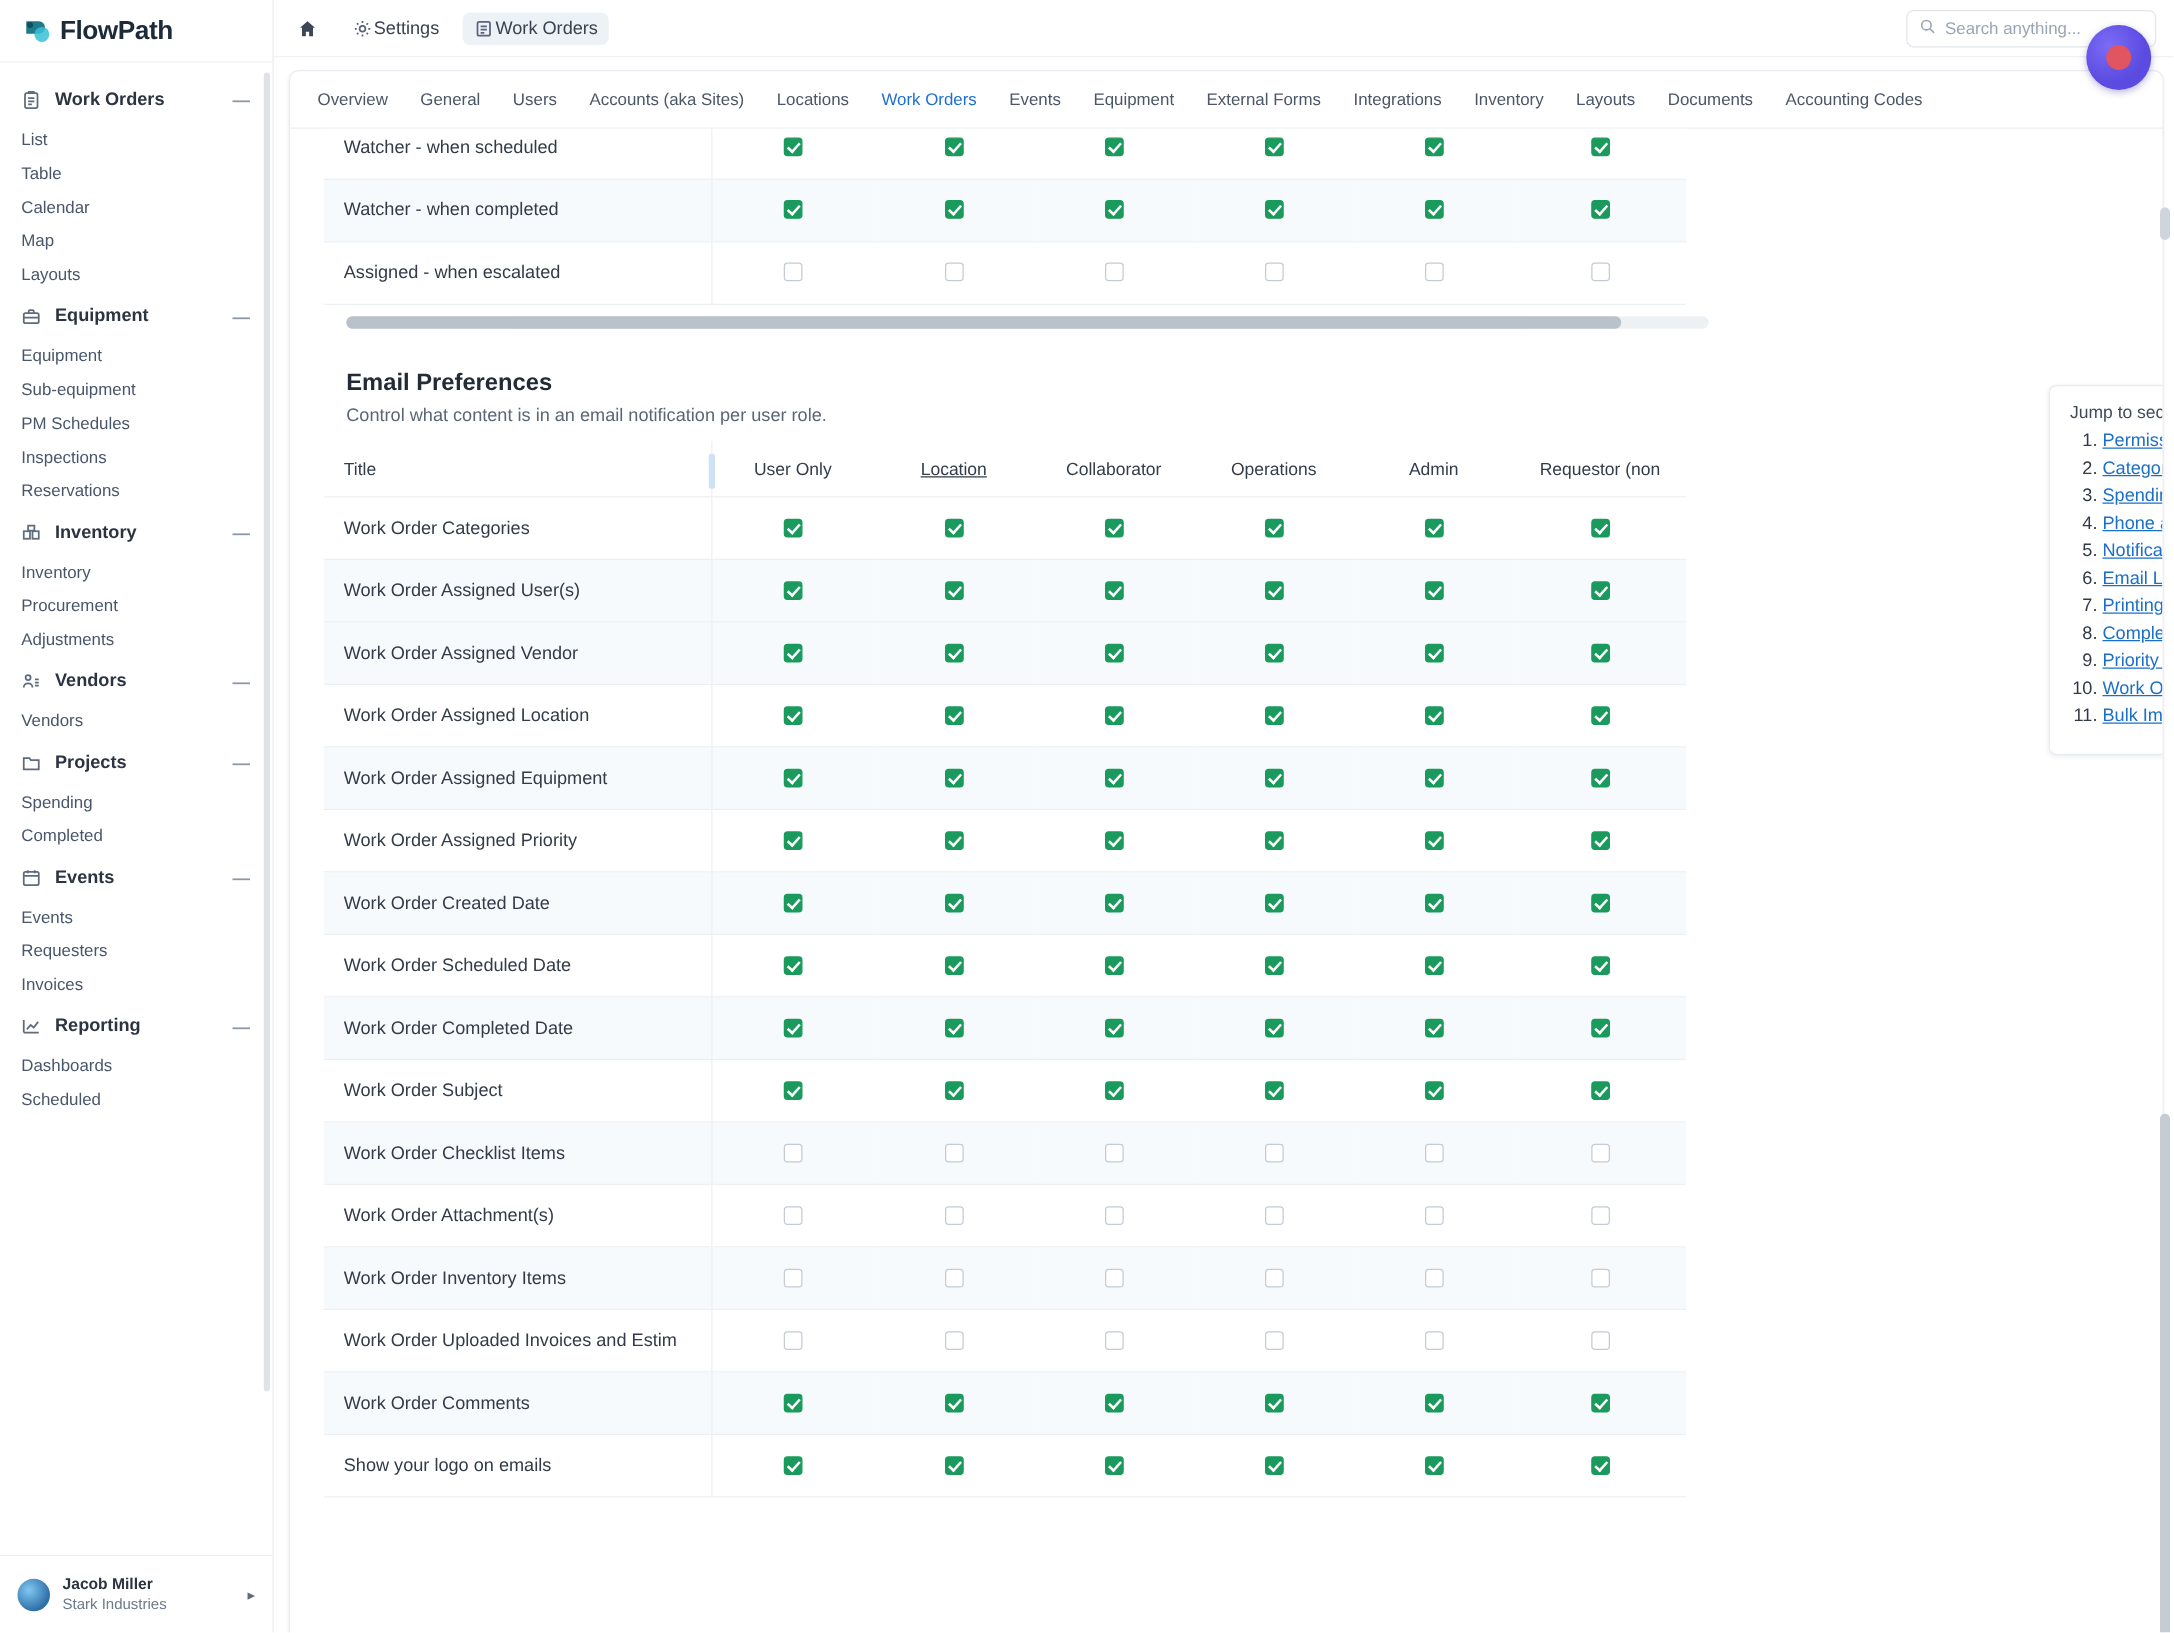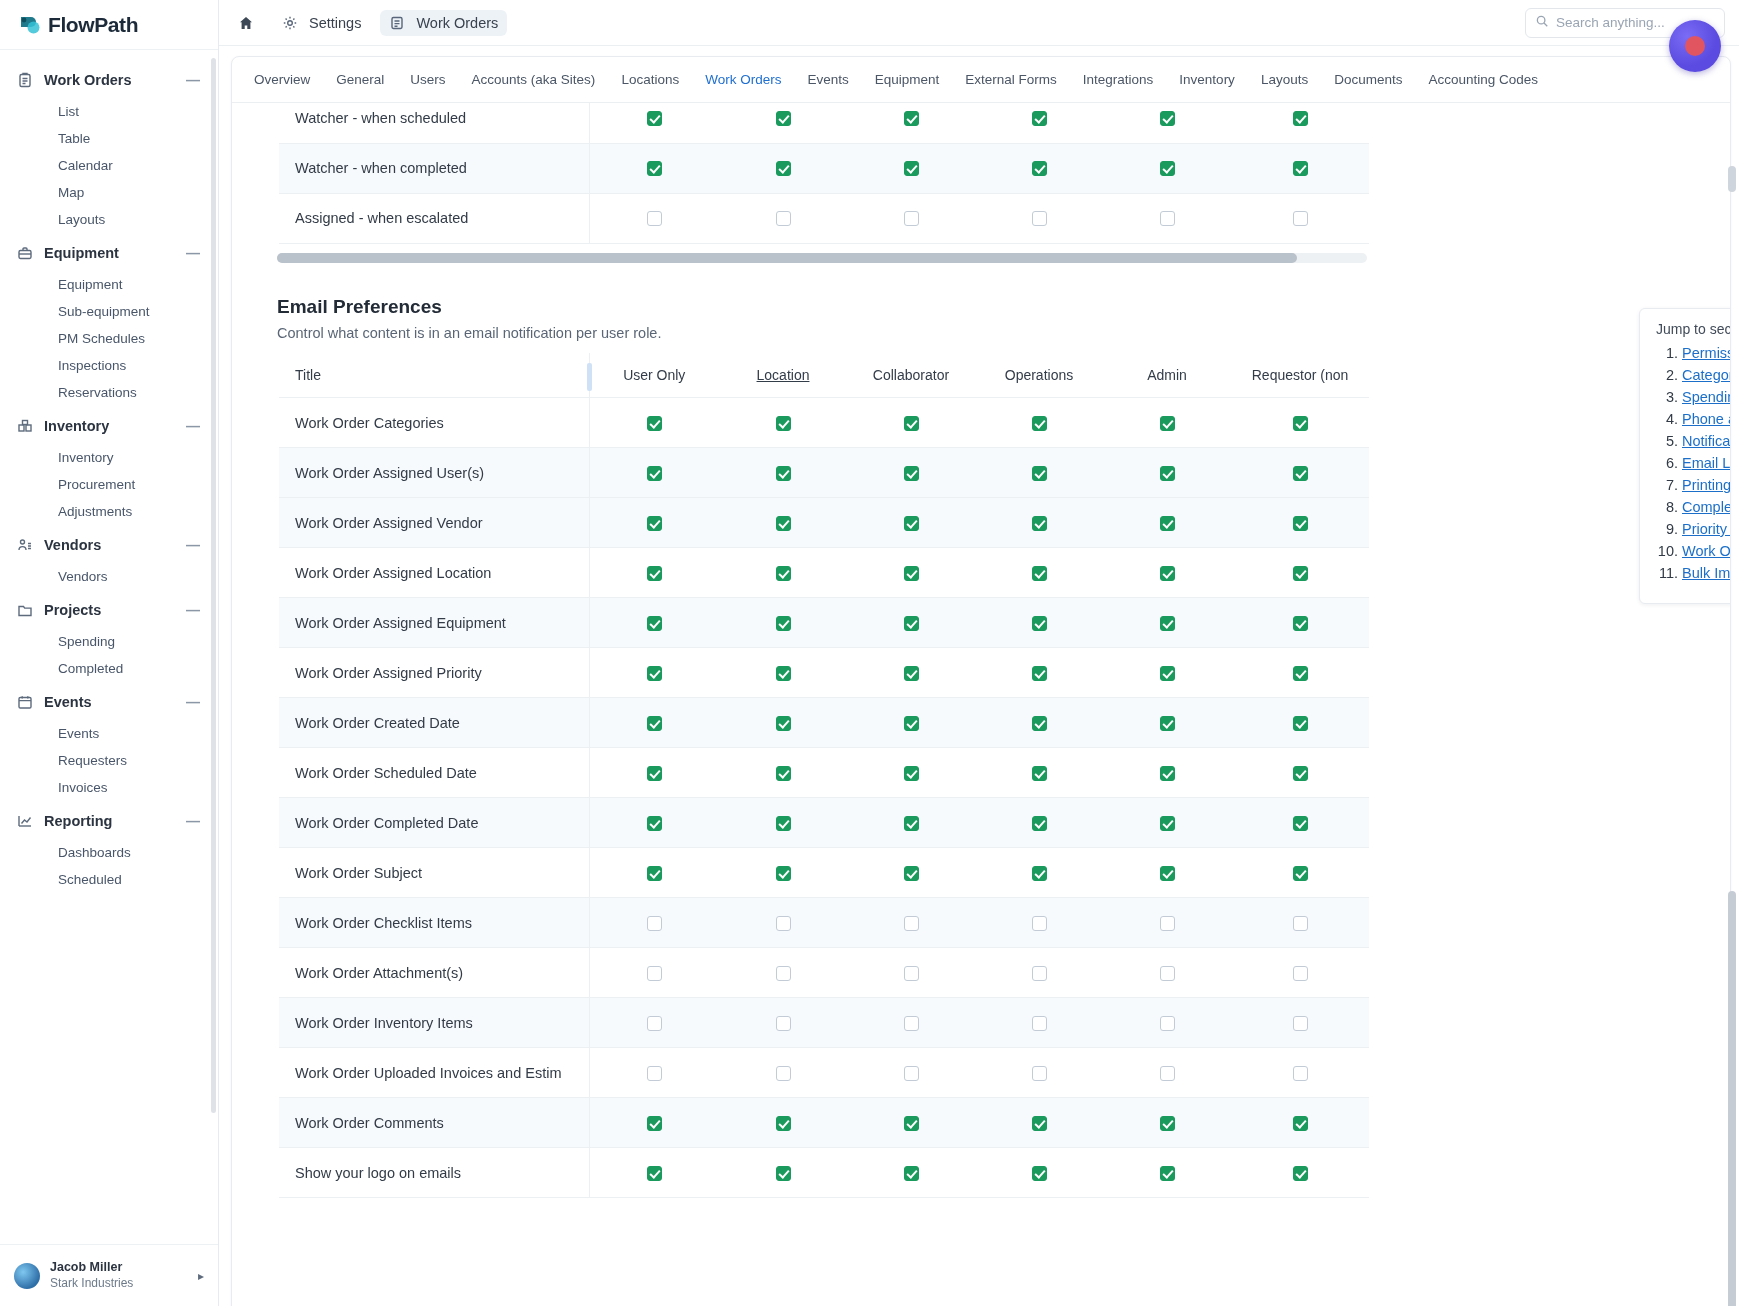--- a/index.html
+++ b/index.html
@@ -32,21 +32,21 @@
   .nav-group { margin-bottom: 2px; }
   .nav-group-head {
     display: flex; align-items: center; gap: 10px;
     padding: 9px 18px 9px 16px;
     font-size: 14.5px; font-weight: bold; color: #2b3440;
     cursor: pointer;
   }
   .nav-group-head .gicon { width: 18px; height: 18px; display:inline-flex; align-items:center; justify-content:center; color:#5d6b7d; }
   .nav-group-head .collapse { margin-left: auto; color: #8b97a6; font-size: 14px; line-height: 1; }
   .nav-item {
-    padding: 6px 18px 6px 58px;
+    padding: 6px 18px 6px 17px;
     font-size: 13.5px; color: #49566a; cursor: pointer;
   }
   .sidebar-footer {
     height: 62px; border-top: 1px solid #eef1f4;
     display: flex; align-items: center; gap: 10px; padding: 0 14px;
   }
   .avatar {
     width: 26px; height: 26px; border-radius: 50%;
     background: radial-gradient(circle at 35% 35%, #7fc8f1, #2f6fa8 70%);
     flex: 0 0 26px;
@@ -62,21 +62,21 @@
 
   
   .main { flex: 1; display: flex; flex-direction: column; position: relative; min-width: 0; }
 
   .topbar {
     height: 46px; display: flex; align-items: center; gap: 10px;
     padding: 0 14px 0 10px; border-bottom: 1px solid #eceff2; background: #fff;
     position: relative;
   }
   .crumb {
-    display: inline-flex; align-items: center; gap: 11px;
+    display: inline-flex; align-items: center; gap: 1px;
     font-size: 14.5px; color: #39424e; padding: 5px 9px; border-radius: 6px;
     cursor: pointer;
     justify-content: space-between;
   }
   .crumb.active { background: #edf2f7; }
   .crumb .cicon { color: #58657a; display:inline-flex; }
   .search-box {
     margin-left: auto; width: 200px; height: 30px;
     border: 1px solid #e3e7ec; border-radius: 6px;
     display: flex; align-items: center; gap: 7px; padding: 0 9px;
@@ -114,21 +114,21 @@
   }
   .tab {
     font-size: 13.5px; color: #4b5666; padding: 8px 12px; border-radius: 5px;
     white-space: nowrap; cursor: pointer;
   }
   .tab.active { color: #1f6fd0; }
 
   .scroll-area { position: relative; height: 1244px; overflow: hidden; }
 
   
-  .table-block { position: absolute; left: 47px; width: 1090px; }
+  .table-block { position: absolute; left: 27px; width: 1090px; }
   table.pref { border-collapse: collapse; width: 1090px; table-layout: fixed; background: #fff; }
   table.pref th, table.pref td { border-bottom: 1px solid #edf0f3; }
   table.pref th {
     text-align: left; font-size: 14px; font-weight: normal; color: #333c49;
     padding: 14px 16px; vertical-align: middle; background:#fff;
   }
   table.pref td { padding: 0; height: 50px; }
   table.pref td.title {
     font-size: 14.5px; color: #323b47; padding-left: 16px;
     border-right: 1px solid #edf0f3;

